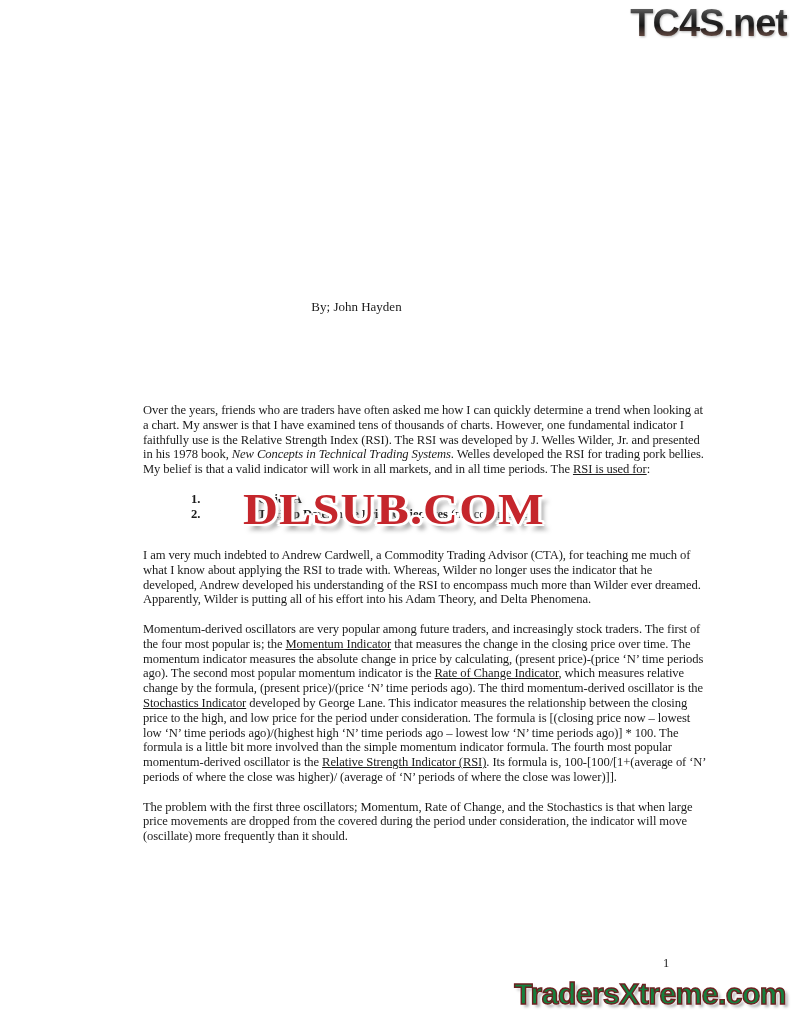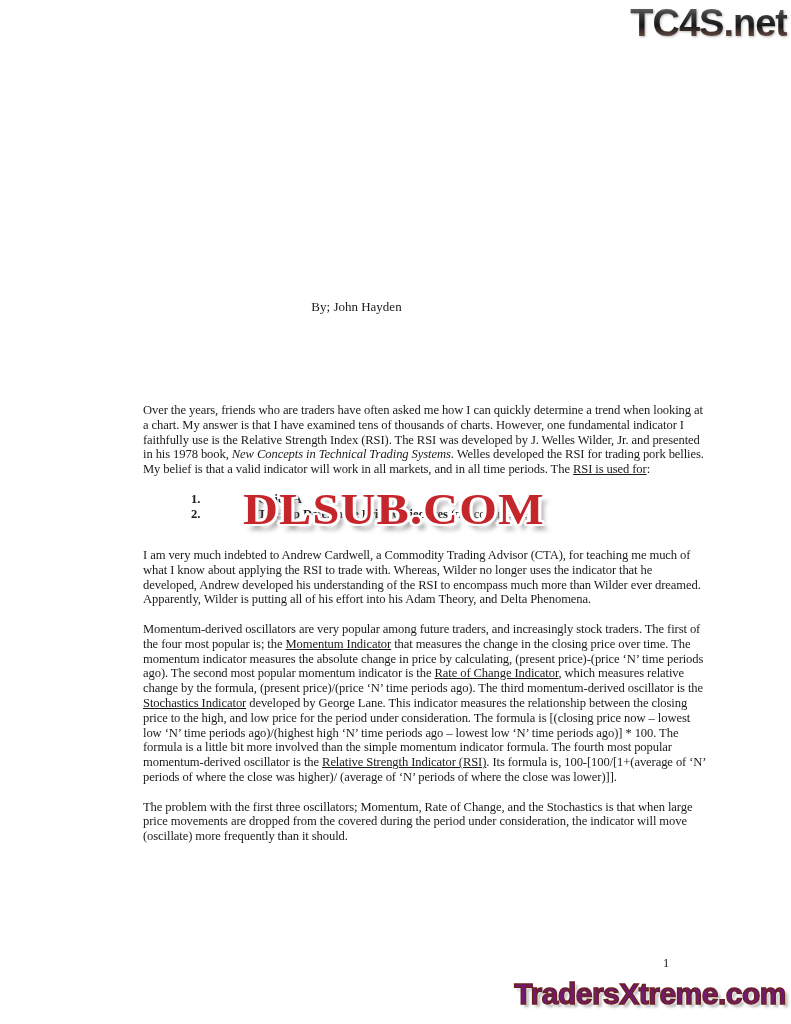--- a/index.html
+++ b/index.html
@@ -72,21 +72,21 @@
 
   
   .page-number {
     position:absolute; left:663px; top:956px;
     font-size:12.5px;
   }
   .tx-logo {
     position:absolute; right:5px; top:977px;
     font-family:"Liberation Sans", sans-serif;
     font-weight:bold; font-size:30px; letter-spacing:-0.5px;
-    color:#701a75;
+    color:#15803d;
     -webkit-text-stroke:1.4px #6b2020;
     text-shadow:
       0 0 2px #ffffff, 0 0 3px #ffffff, 0 0 4px #ffffff,
       3px 3px 3px #a9a9a9;
     white-space:nowrap;
   }
 </style>
 </head>
 <body>
 

